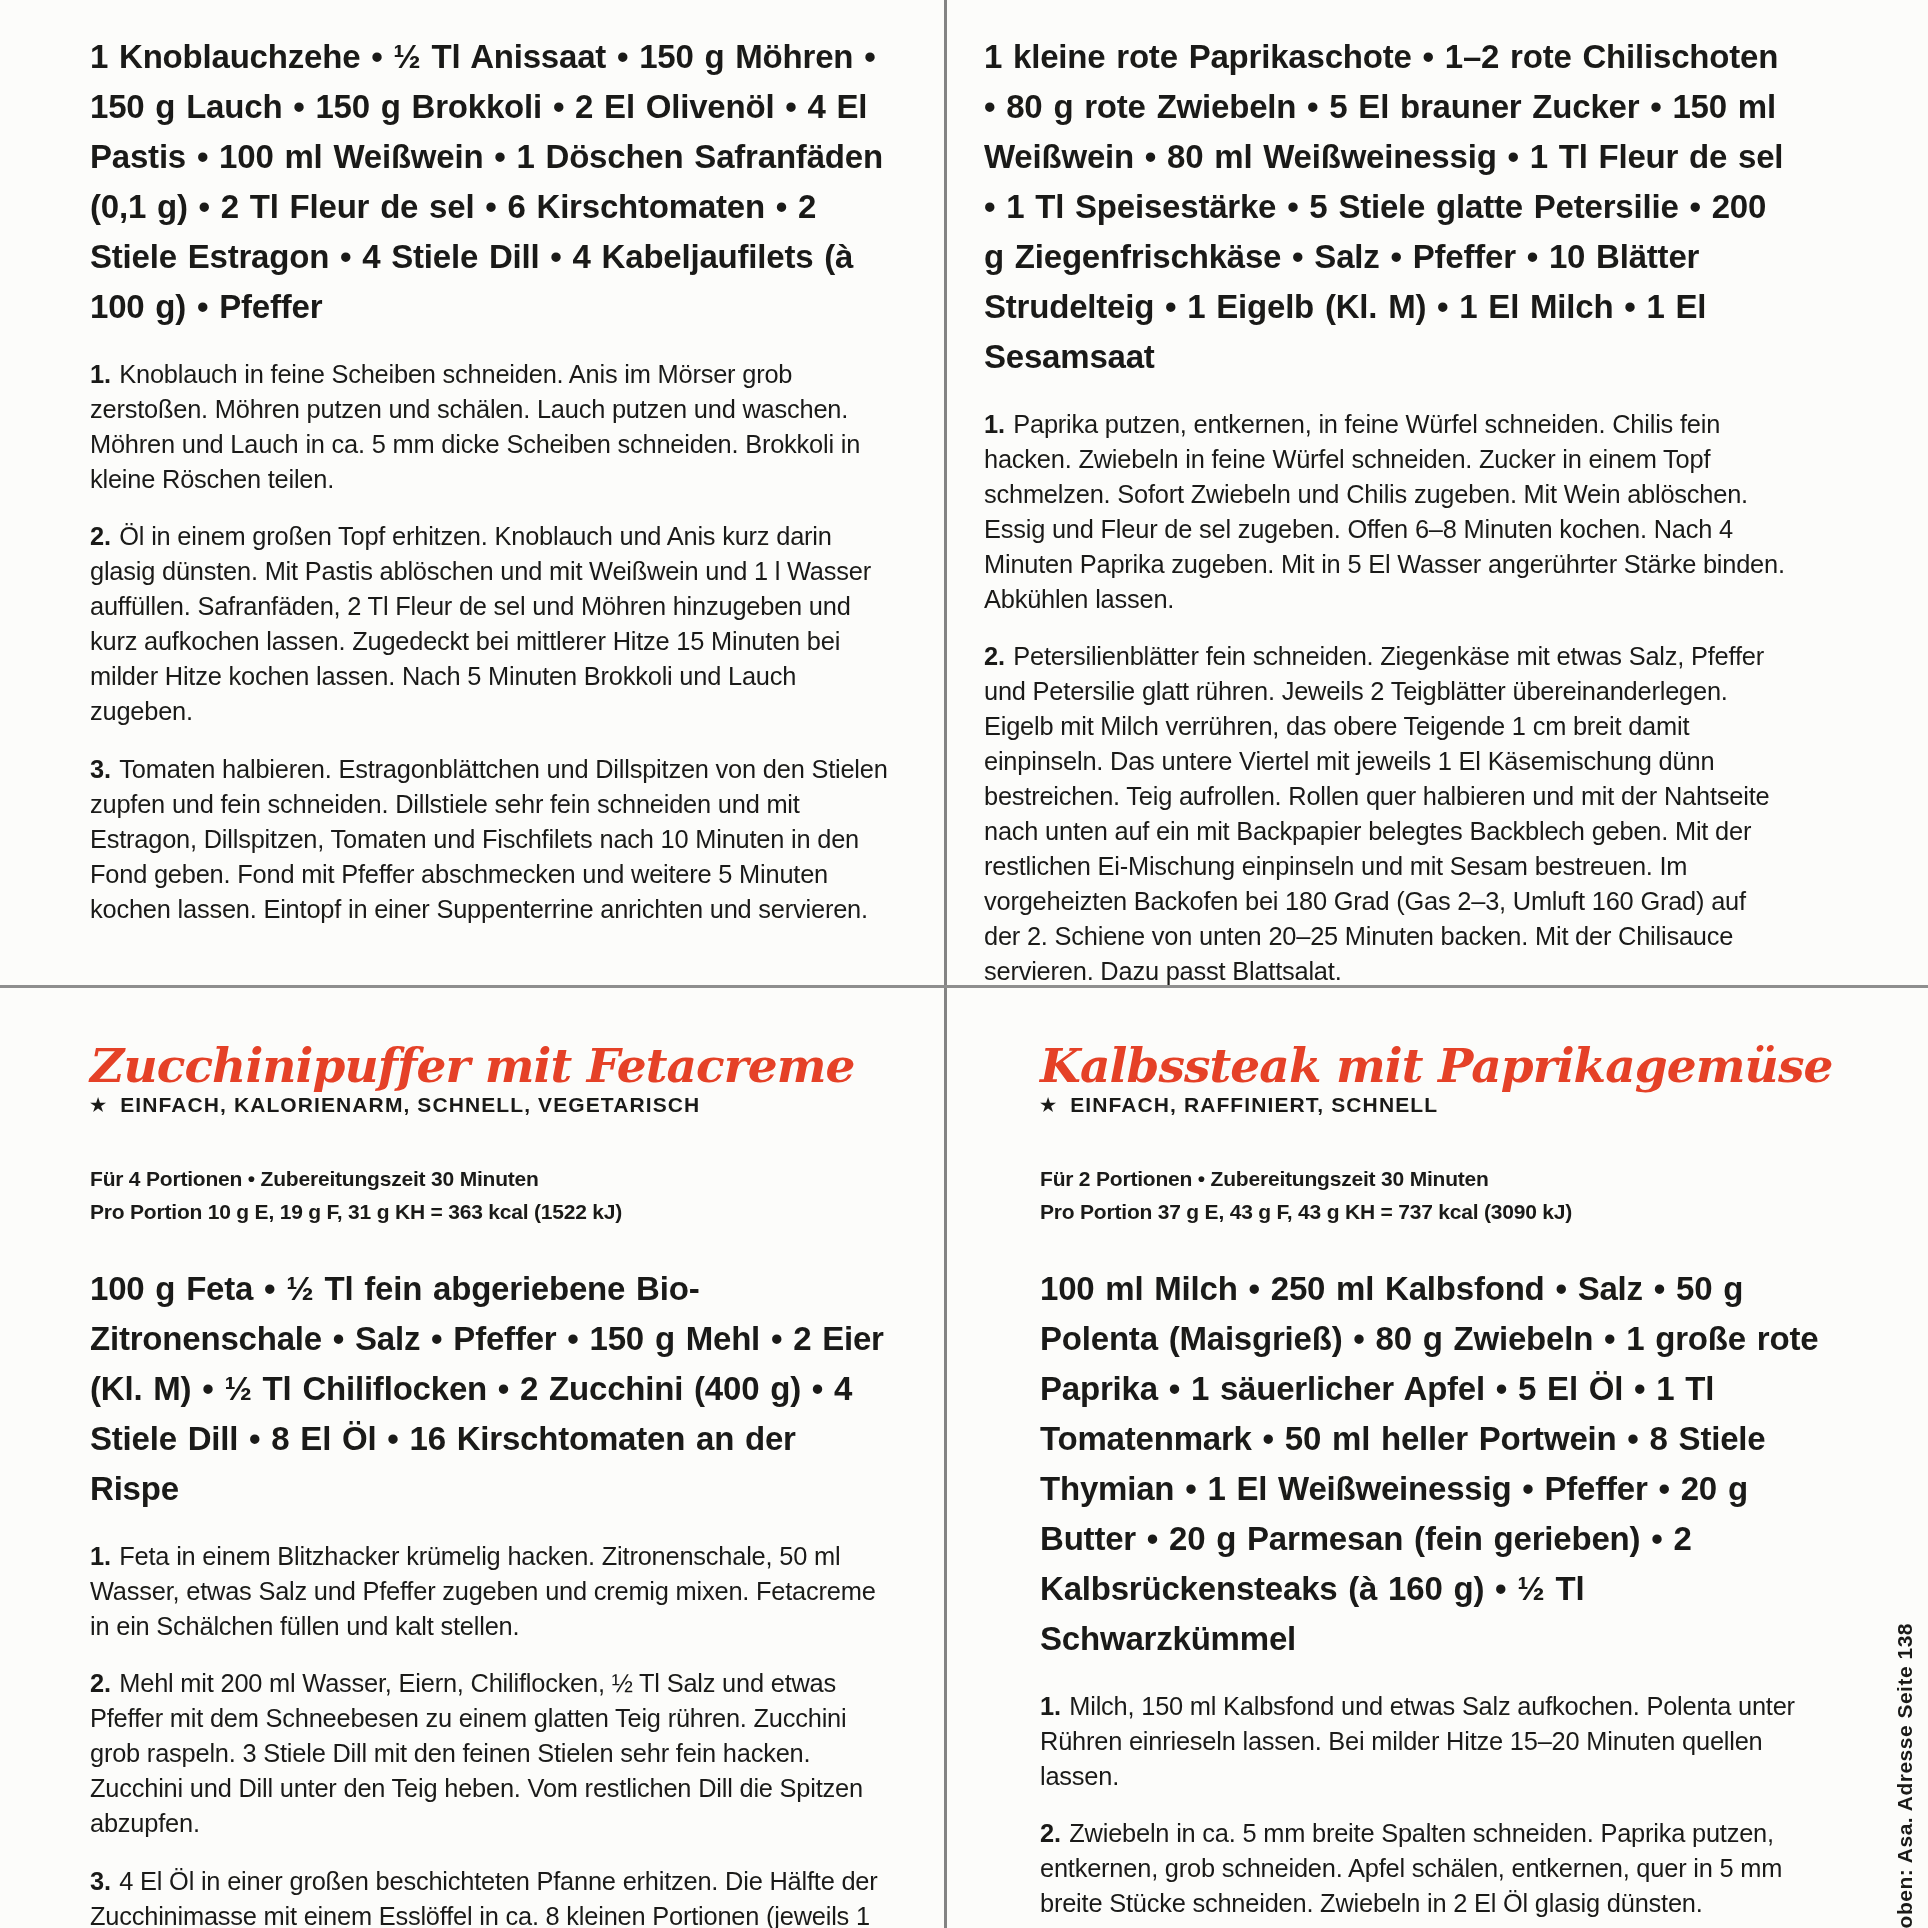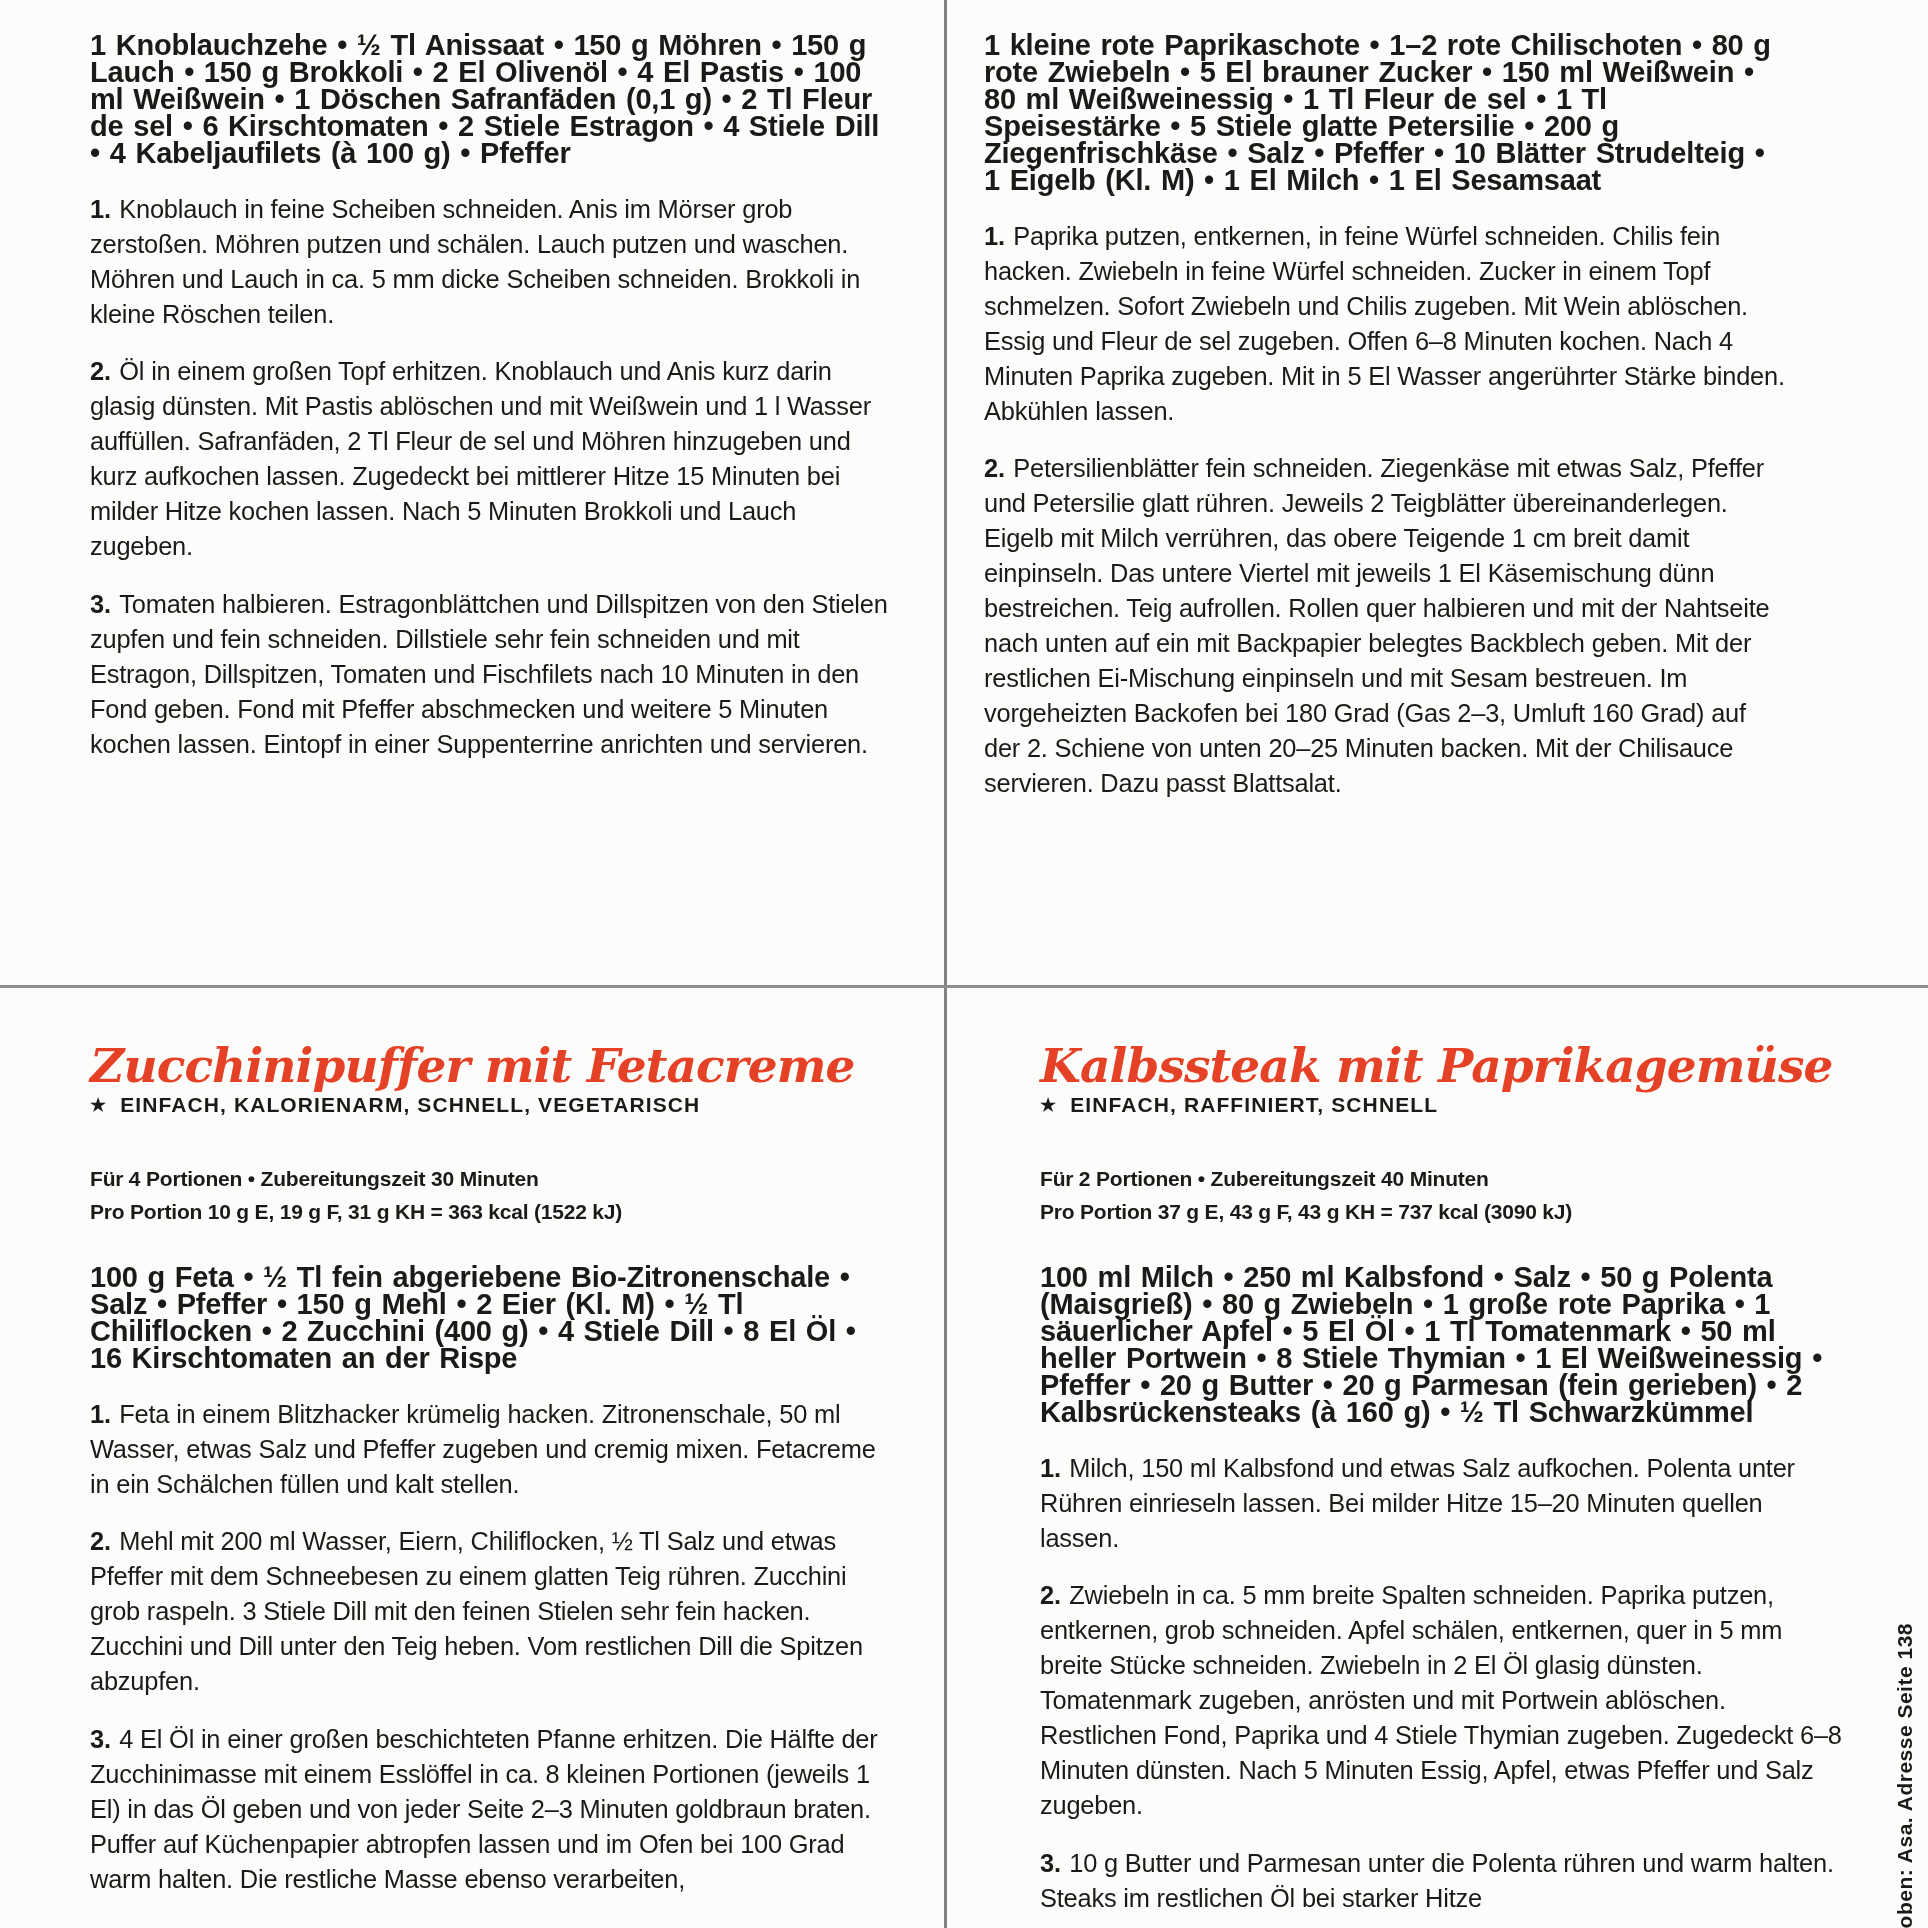--- a/index.html
+++ b/index.html
@@ -20,22 +20,22 @@
   
   .quad { position: absolute; width: 802px; }
   .tl { left: 90px;  top: 32px; }
   .tr { left: 984px; top: 32px; }
   .bl { left: 90px;  top: 1038px; }
   .br { left: 1040px; top: 1038px; }
 
   
   .ingredients {
     font-weight: bold;
-    font-size: 29px;
-    line-height: 27px;
+    font-size: 33px;
+    line-height: 50px;
     letter-spacing: -0.2px;
     word-spacing: 1.9px;
     margin-bottom: 24.5px;
   }
   .step {
     font-size: 25.4px;
     line-height: 35px;
     letter-spacing: -0.2px;
     margin-bottom: 22.6px;
     margin-top: 10px;
@@ -122,21 +122,21 @@
     <p class="step"><b class="step-num">3.</b><span class="step-text">4 El Öl in einer großen beschichteten Pfanne erhitzen. Die Hälfte der Zucchinimasse mit einem Esslöffel in ca. 8 kleinen Portionen (jeweils 1 El) in das Öl geben und von jeder Seite 2–3 Minuten goldbraun braten. Puffer auf Küchenpapier abtropfen lassen und im Ofen bei 100 Grad warm halten. Die restliche Masse ebenso verarbeiten,</span></p>
   </section>
 
   <section class="quad br">
     <h2 class="title">Kalbssteak mit Paprikagemüse</h2>
     <div class="tagline">
       <span class="star">★</span>
       <span class="tags-text">EINFACH, RAFFINIERT, SCHNELL</span>
     </div>
     <p class="meta">
-      <span>Für 2 Portionen • Zubereitungszeit 40 Minuten</span>
+      <span>Für 2 Portionen • Zubereitungszeit 30 Minuten</span>
       <span>Pro Portion 37 g E, 43 g F, 43 g KH = 737 kcal (3090 kJ)</span>
     </p>
     <p class="ingredients">100 ml Milch • 250 ml Kalbsfond • Salz • 50 g Polenta (Maisgrieß) • 80 g Zwiebeln • 1 große rote Paprika • 1 säuerlicher Apfel • 5 El Öl • 1 Tl Tomatenmark • 50 ml heller Portwein • 8 Stiele Thymian • 1 El Weißweinessig • Pfeffer • 20 g Butter • 20 g Parmesan (fein gerieben) • 2 Kalbsrückensteaks (à 160 g) • ½ Tl Schwarzkümmel</p>
     <p class="step"><b class="step-num">1.</b><span class="step-text">Milch, 150 ml Kalbsfond und etwas Salz aufkochen. Polenta unter Rühren einrieseln lassen. Bei milder Hitze 15–20 Minuten quellen lassen.</span></p>
     <p class="step"><b class="step-num">2.</b><span class="step-text">Zwiebeln in ca. 5 mm breite Spalten schneiden. Paprika putzen, entkernen, grob schneiden. Apfel schälen, entkernen, quer in 5 mm breite Stücke schneiden. Zwiebeln in 2 El Öl glasig dünsten. Tomatenmark zugeben, anrösten und mit Portwein ablöschen. Restlichen Fond, Paprika und 4 Stiele Thymian zugeben. Zugedeckt 6–8 Minuten dünsten. Nach 5 Minuten Essig, Apfel, etwas Pfeffer und Salz zugeben.</span></p>
     <p class="step"><b class="step-num">3.</b><span class="step-text">10 g Butter und Parmesan unter die Polenta rühren und warm halten. Steaks im restlichen Öl bei starker Hitze</span></p>
   </section>
 
   <div class="side-note">oben: Asa. Adresse Seite 138</div>
 

